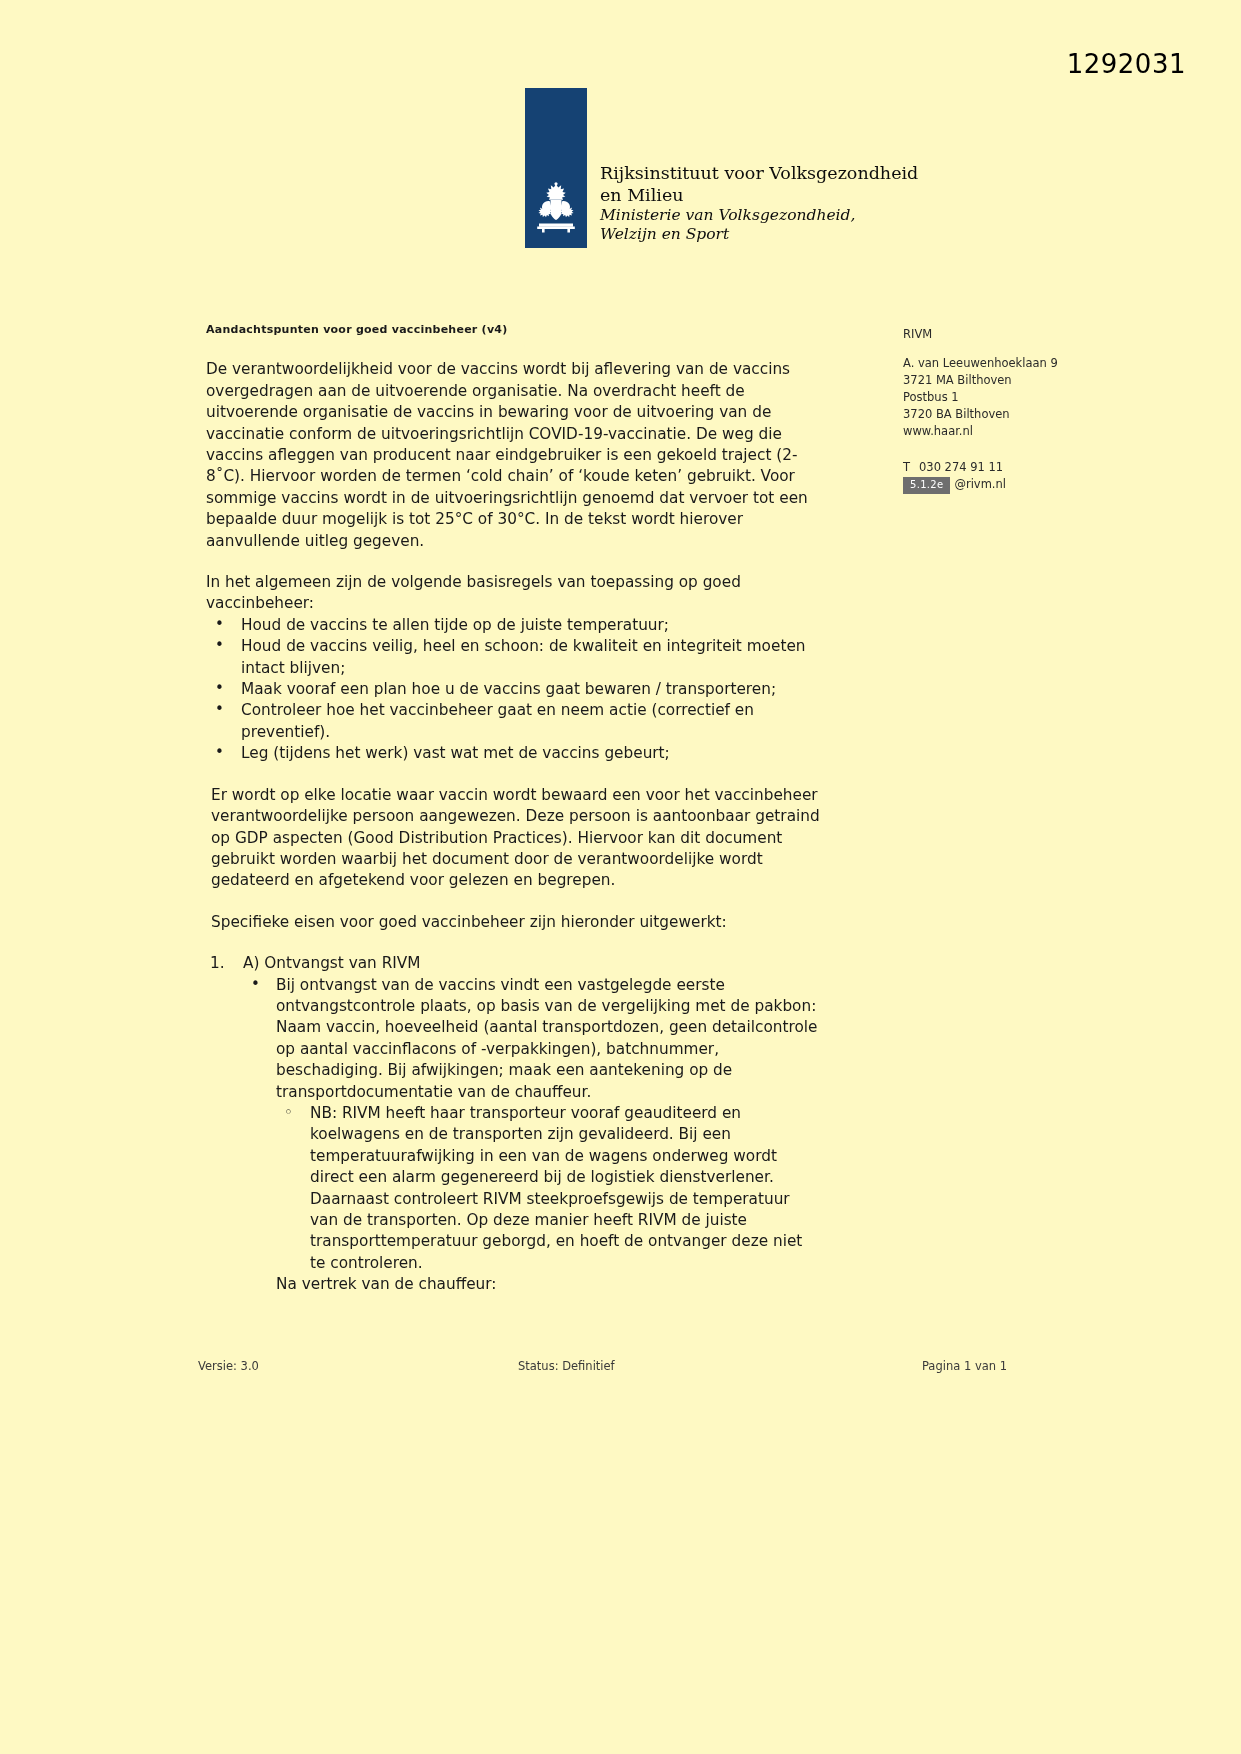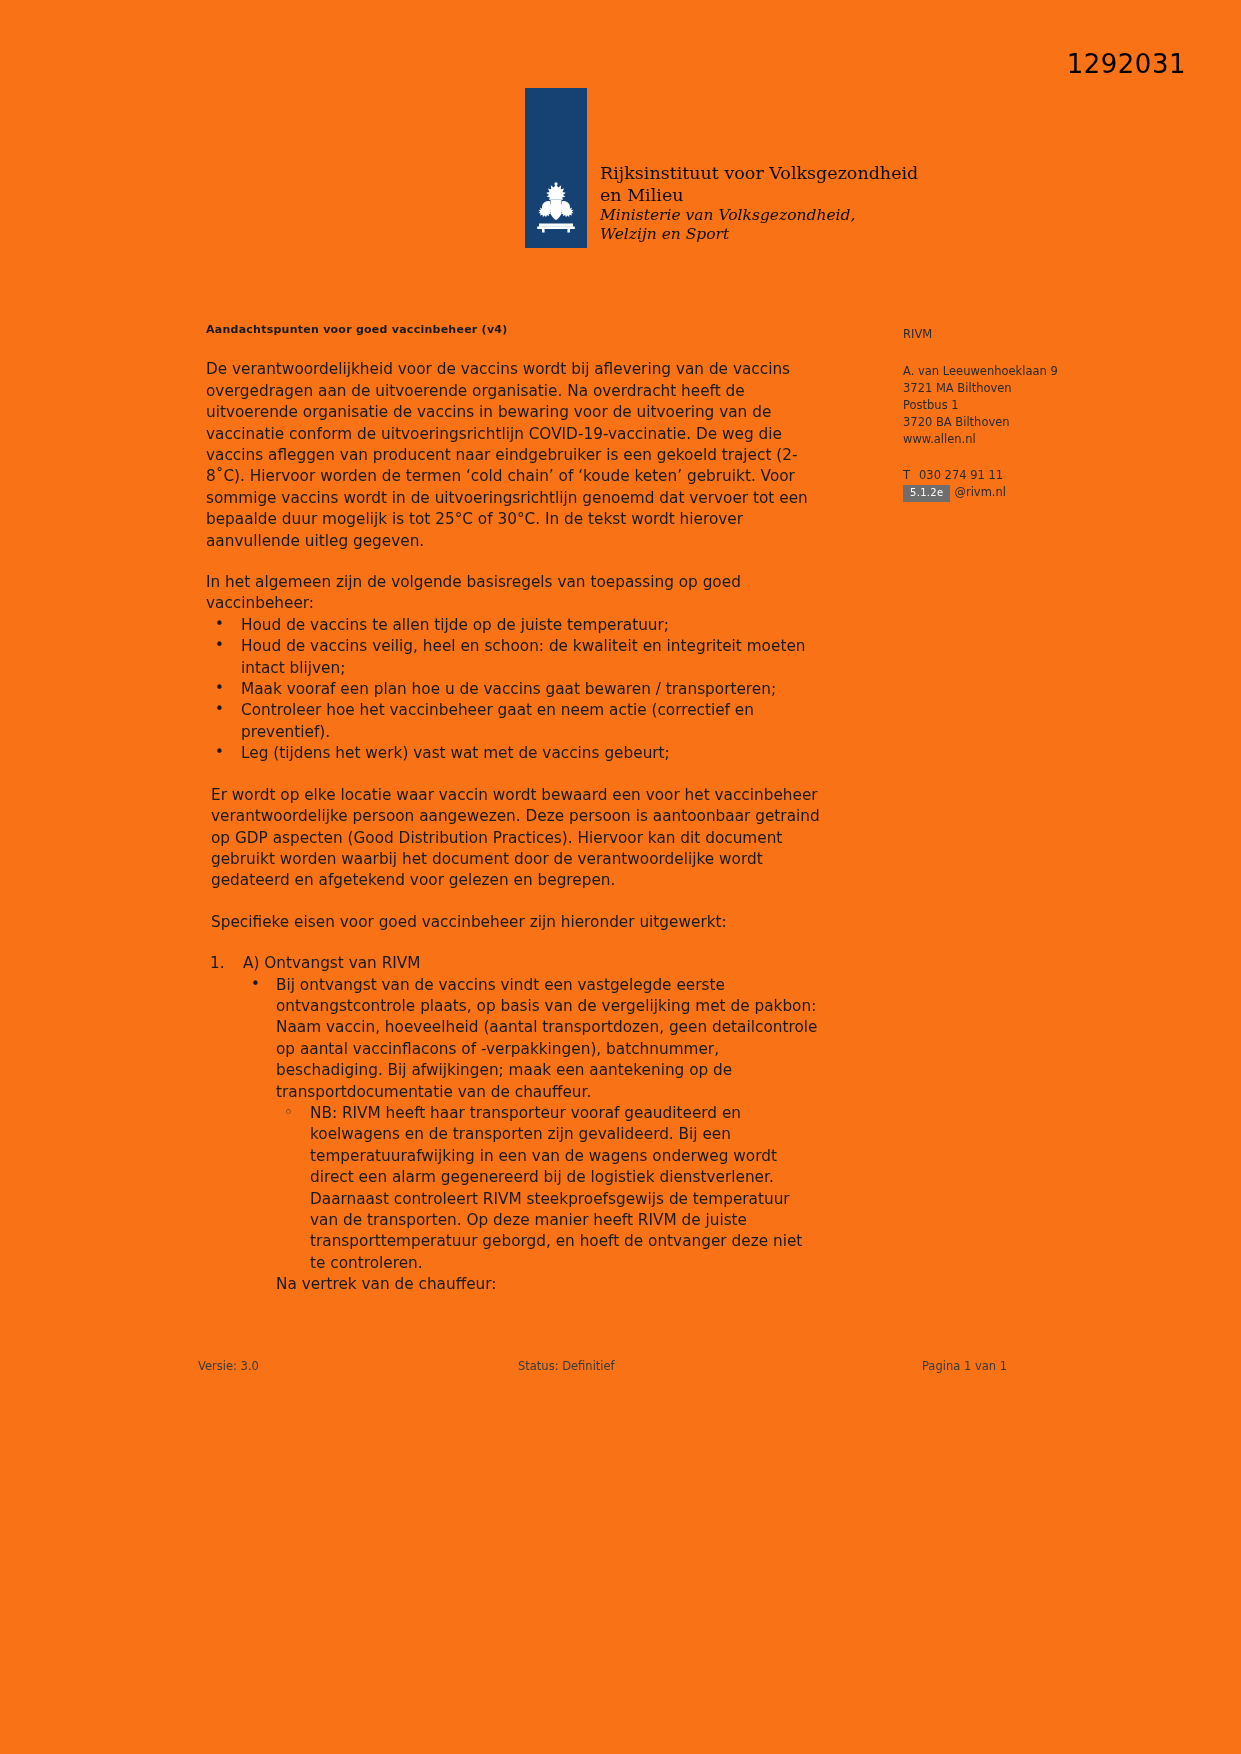--- a/index.html
+++ b/index.html
@@ -8,21 +8,21 @@
     background: #ffffff;
   }
   body {
     font-family: "DejaVu Sans", sans-serif;
     color: #1a1a1a;
   }
   .page {
     position: relative;
     width: 1241px;
     height: 1754px;
-    background: #f97316;
+    background: #fef9c3;
     overflow: hidden;
   }
 
   
   .doc-number {
     position: absolute;
     top: 49px;
     left: 0;
     width: 1186px;
     text-align: right;
@@ -79,21 +79,21 @@
     position: absolute;
     top: 326px;
     left: 903px;
     width: 250px;
     font-family: "DejaVu Sans", sans-serif;
     font-size: 11.5px;
     line-height: 1.48;
     color: #2a2a2a;
   }
   .sidebar .org {
-    margin-bottom: 20px;
+    margin-bottom: 12px;
   }
   .sidebar .addr div {
     white-space: nowrap;
   }
   .sidebar .contact {
     margin-top: 19px;
   }
   .sidebar .contact .phone {
     white-space: nowrap;
   }
@@ -264,21 +264,21 @@
     </div>
   </div>
 
   <div class="sidebar">
     <div class="org">RIVM</div>
     <div class="addr">
       <div>A. van Leeuwenhoeklaan 9</div>
       <div>3721 MA Bilthoven</div>
       <div>Postbus 1</div>
       <div>3720 BA Bilthoven</div>
-      <div>www.allen.nl</div>
+      <div>www.haar.nl</div>
     </div>
     <div class="contact">
       <div class="phone">
         <span class="tlabel">T</span><span>030 274 91 11</span>
       </div>
       <div class="email">
         <span class="redaction">5.1.2e</span><span class="email-suffix">@rivm.nl</span>
       </div>
     </div>
   </div>

